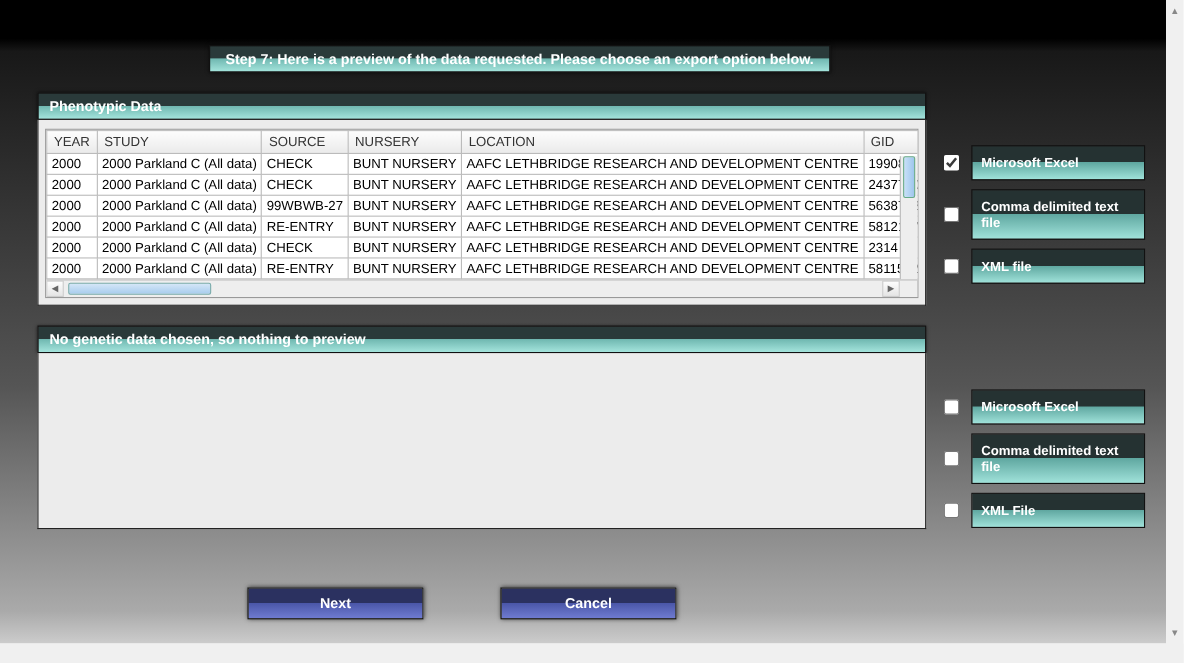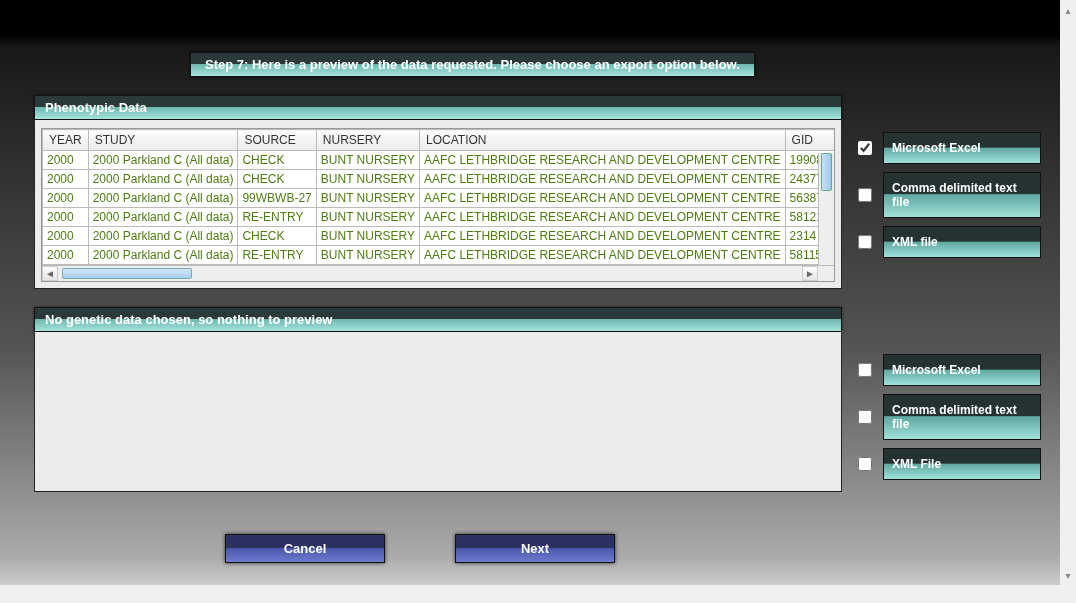--- a/index.html
+++ b/index.html
@@ -20,21 +20,21 @@
     border-bottom: 18px solid #f0f0f0;
   }
   .inner {
     position: absolute;
     inset: 0;
     padding: 20px 0 0 20px;
   }
   .step-banner {
     display: inline-block;
     margin-left: 170px;
-    margin-top: 32px;
+    margin-top: 21px;
     padding: 4px 14px;
     font-size: 13px;
     font-weight: bold;
     color: #fff;
     background: linear-gradient(to bottom, #2a3a3a 0%, #2a3a3a 48%, #6fb7b0 49%, #a4e4dc 100%);
     border: 1px solid #111;
     box-shadow: 0 0 3px rgba(0,0,0,.6);
   }
 
   .panel {
@@ -77,21 +77,21 @@
     font-weight: normal;
     color: #333;
     background: linear-gradient(to bottom, #fdfdfd, #eaeaea);
     border: 1px solid #bbb;
     padding: 3px 6px;
     height: 19px;
   }
   .grid td {
     border: 1px solid #bbb;
     padding: 2px 4px;
-    color: #4d7c0f;
+    color: #000000;
     white-space: nowrap;
     background: #fff;
   }
   .scroll-track-v {
     position: absolute;
     right: 0; top: 24px; bottom: 16px;
     width: 16px;
     background: #eee;
     border-left: 1px solid #bbb;
   }
@@ -315,22 +315,22 @@
           <div class="opt-label">Comma delimited text file</div>
         </div>
         <div class="opt">
           <input type="checkbox" style="">
           <div class="opt-label">XML File</div>
         </div>
       </div>
 
     
     <div class="btn-row">
+      <div class="wiz-btn">Next</div>
       <div class="wiz-btn">Cancel</div>
-      <div class="wiz-btn">Next</div>
     </div>
 
   </div>
 
   <div class="win-scroll-v">
     <span class="arrow up">▴</span>
     <span class="arrow down">▾</span>
   </div>
 </div>
 

